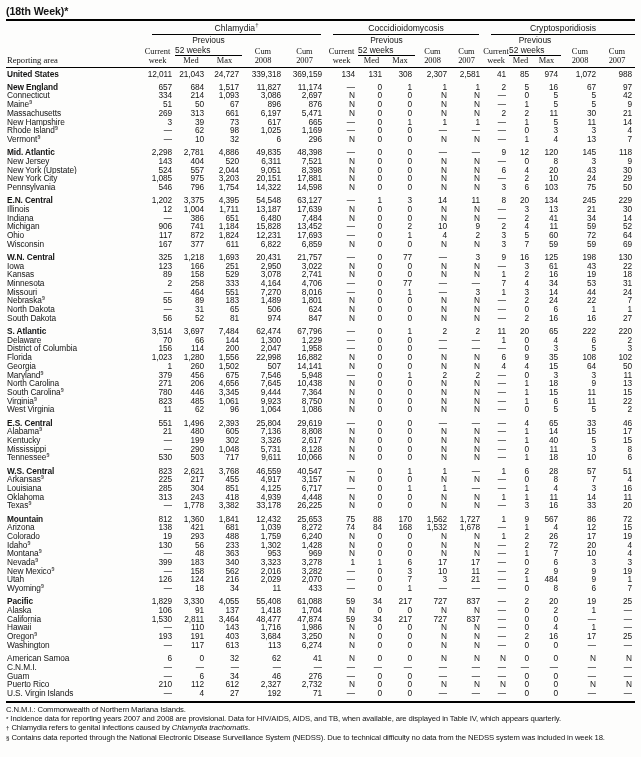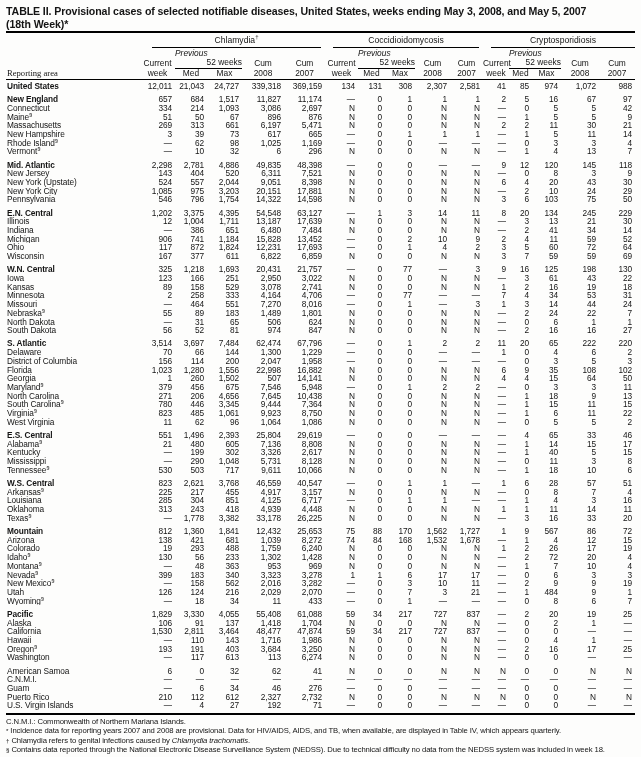--- a/index.html
+++ b/index.html
@@ -21,30 +21,30 @@
     grid-template-columns: 134px 35px 32px 35px 42px 41px 33px 27px 30px 35px 33px 26px 23px 29px 38px 36px;
   }
 
   
   .thead { font-size: 8.4px; line-height: 9.5px; margin-top: 3px; }
   .thead .hrow { align-items: end; }
   .gname { text-align: center; border-bottom: 1px solid #000; padding-bottom: 1px; font-size: 8.6px; }
   .gname.g1 { grid-column: 2 / span 5; margin: 0 4px 0 12px; }
   .gname.g2 { grid-column: 7 / span 5; margin: 0 4px 0 8px; }
   .gname.g3 { grid-column: 12 / span 5; margin: 0 0 0 8px; }
-  .prev { margin-top: 1px; font-style: italic; }
+  .prev { text-align: center; margin-top: 1px; }
   .prev.p1 { grid-column: 3 / span 2; }
   .prev.p2 { grid-column: 8 / span 2; }
   .prev.p3 { grid-column: 13 / span 2; }
-  .w52 { text-align: right; border-bottom: 1px solid #000; }
+  .w52 { text-align: left; border-bottom: 1px solid #000; }
   .w52.p1 { grid-column: 3 / span 2; }
   .w52.p2 { grid-column: 8 / span 2; }
   .w52.p3 { grid-column: 13 / span 2; }
   .hcell { text-align: right; padding-right: 2px; white-space: nowrap; }
-  .hcell.ctr { text-align: center; padding-right: 0; }
+  .hcell.ctr { text-align: center; padding-right: 0; font-family: Liberation Serif, serif; }
   .ralabel { text-align: left; padding-left: 1px; align-self: end; font-size: 8.6px; font-family: Liberation Serif, serif; }
   .head-rule { border-bottom: 1.6px solid #000; margin-top: 1px; }
 
   
   .tbody { font-size: 8.3px; line-height: 8.7px; margin-top: 2px; letter-spacing: -0.1px; }
   .trow { display: grid;
     grid-template-columns: 134px 35px 32px 35px 42px 41px 33px 27px 30px 35px 33px 26px 23px 29px 38px 36px; }
   .trow.gap { margin-top: 4.5px; }
   .trow.bold .cell { font-weight: bold; }
   .trow.bold .cell.num { font-weight: normal; }
@@ -58,21 +58,20 @@
   .fn { white-space: pre-wrap; }
   .fn .marker { font-size: 6.2px; vertical-align: top; }
   .fn .it { font-style: italic; }
 </style>
 </head>
 <body>
 
 <div class="page">
 
   <div class="title">
-    <div>TABLE II. Provisional cases of selected notifiable diseases, United States, weeks ending May 3, 2008, and May 5, 2007</div>
     <div>(18th Week)*</div>
   </div>
   <div class="title-rule"></div>
 
   <div class="thead">
 
     <div class="grid16 hrow">
       <div class="gname g1"><span>Chlamydia</span><sup>†</sup></div>
       <div class="gname g2"><span>Coccidioidomycosis</span><sup></sup></div>
       <div class="gname g3"><span>Cryptosporidiosis</span><sup></sup></div>

